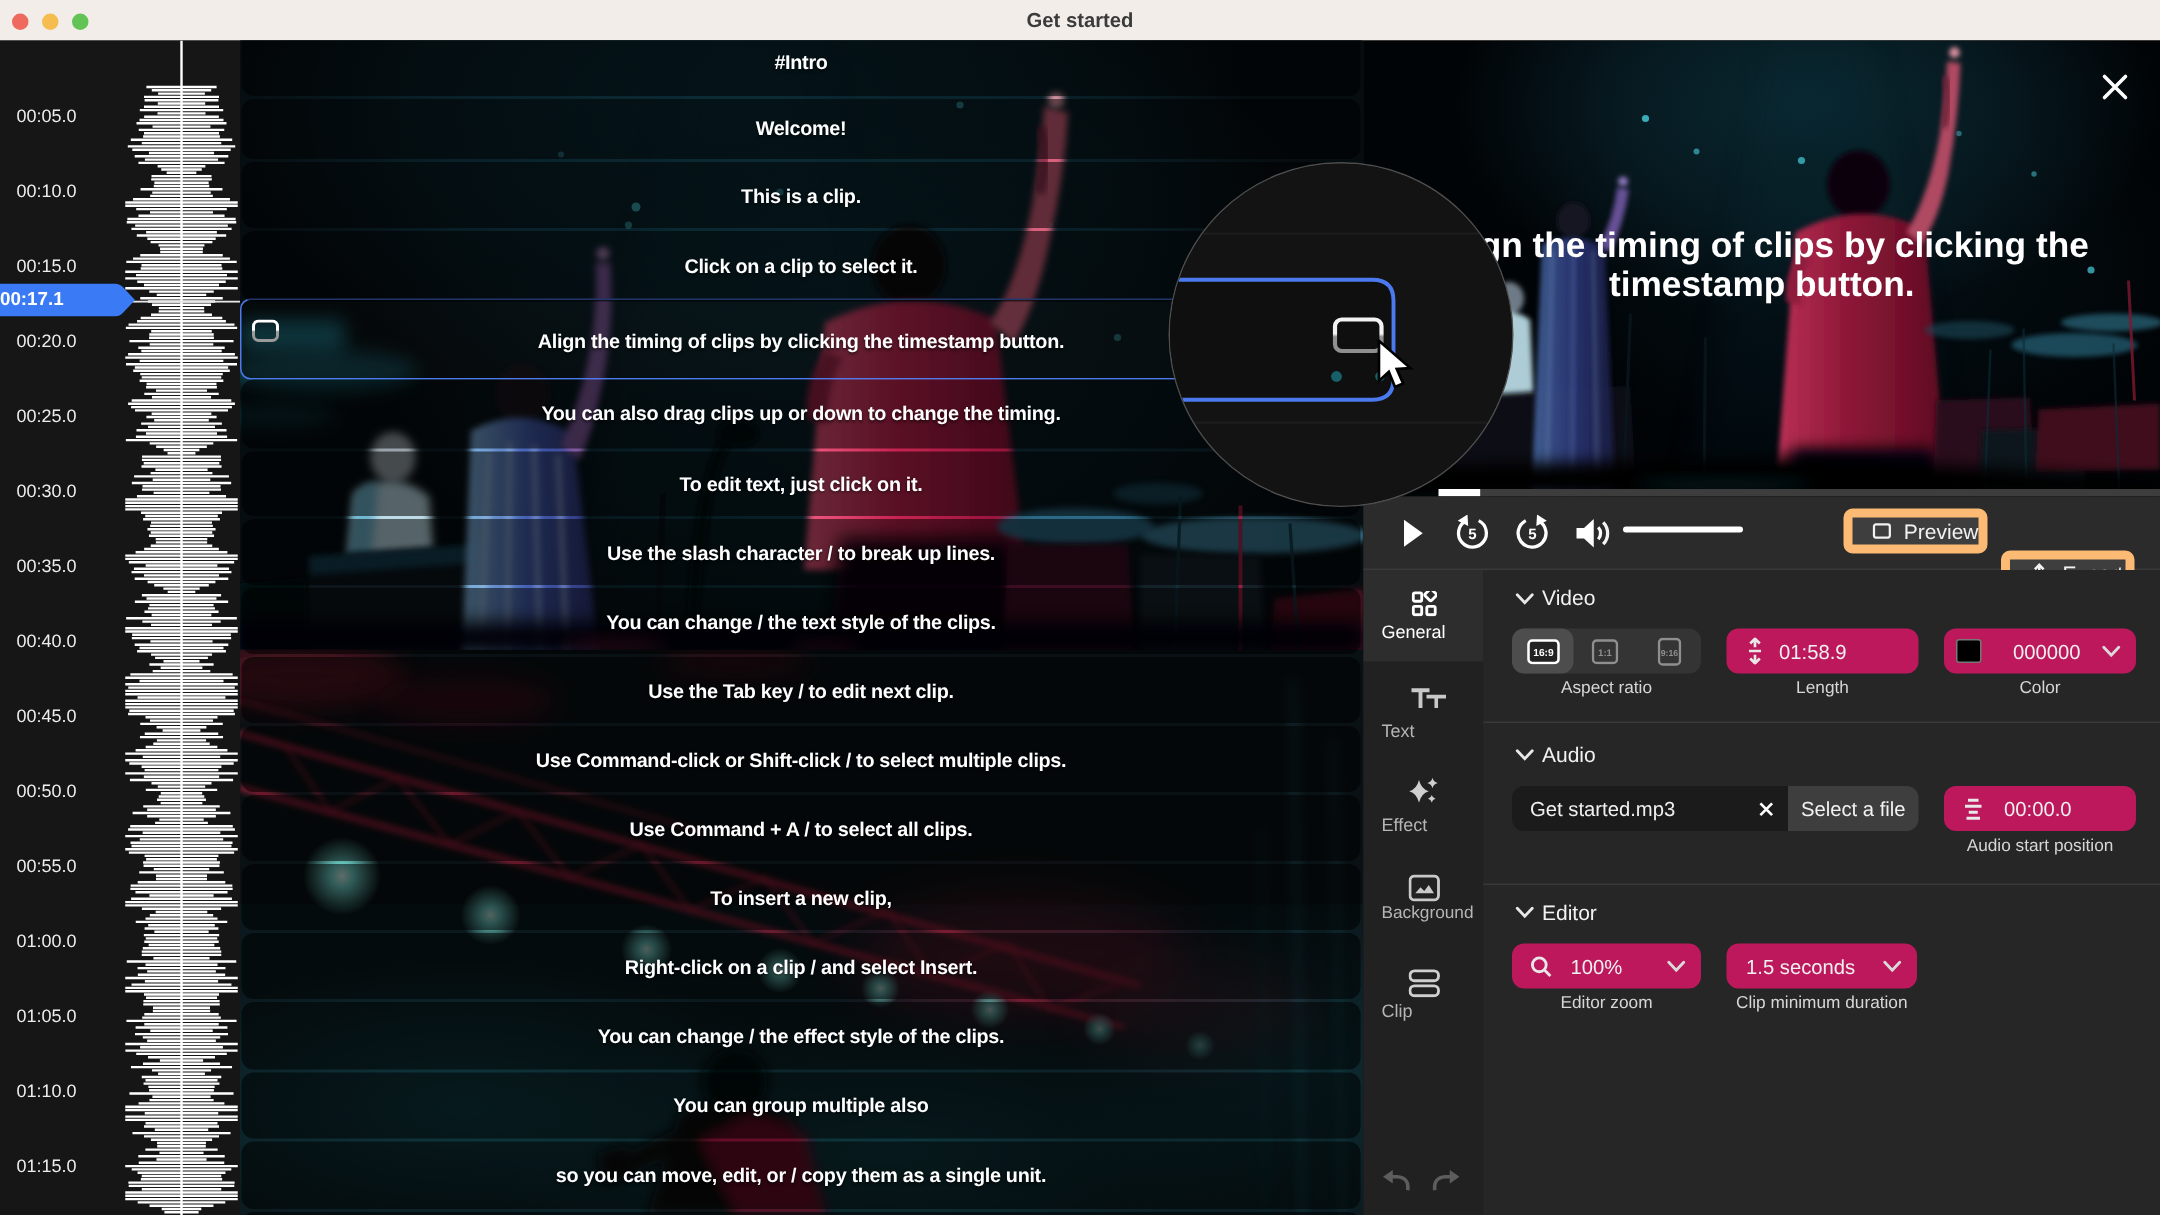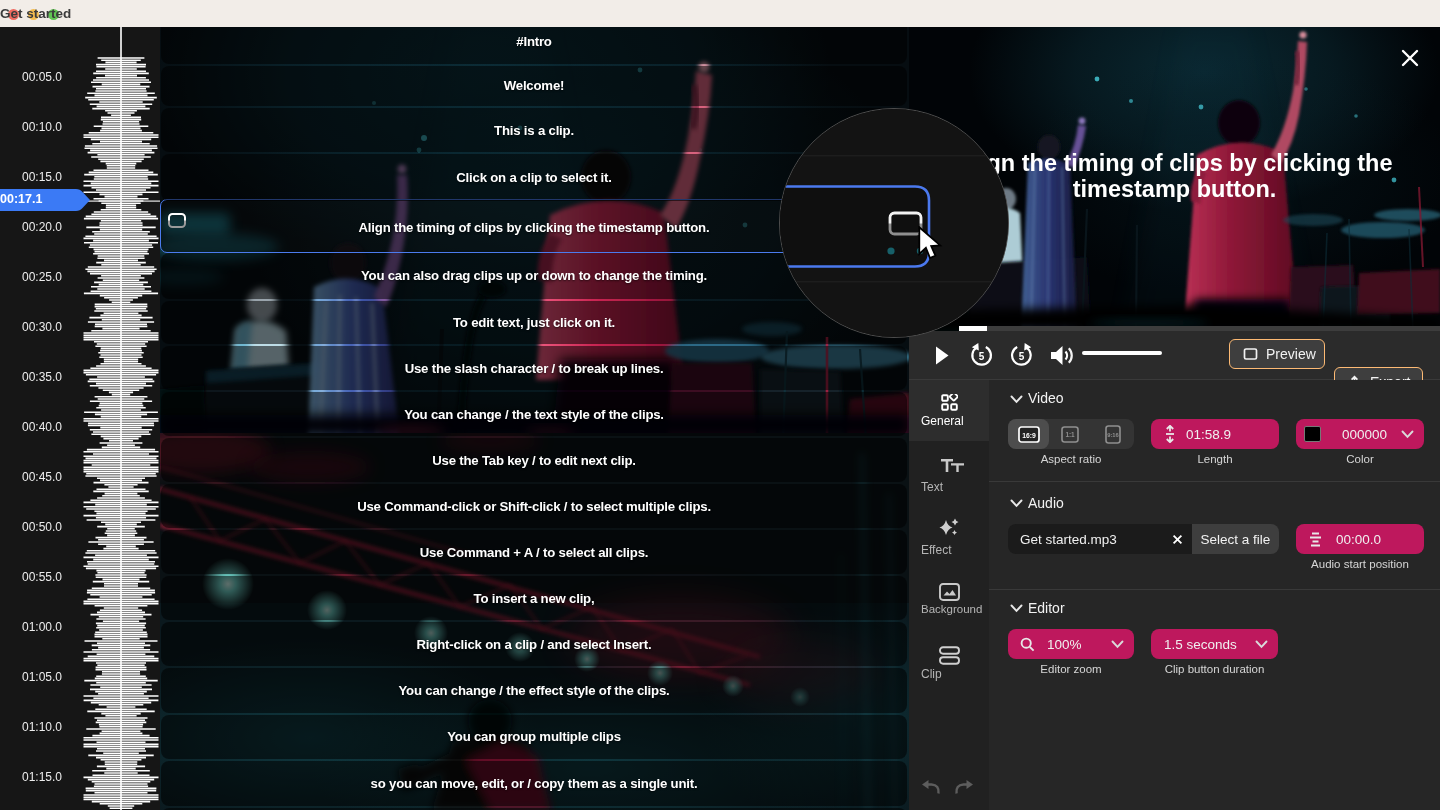--- a/index.html
+++ b/index.html
@@ -3,44 +3,44 @@
 <meta charset="utf-8">
 <style>
   * { margin:0; padding:0; box-sizing:border-box; }
   html,body { width:1440px; height:810px; overflow:hidden; background:#262626;
     font-family:"Liberation Sans", sans-serif; }
   .abs { position:absolute; }
   #stage { position:relative; width:1440px; height:810px; }
   
   #titlebar { position:absolute; left:0; top:0; width:1440px; height:27px; background:#f2ede8; }
   .tl { position:absolute; top:8.5px; width:11px; height:11px; border-radius:6px; }
-  #title { position:absolute; top:0; width:1440px; height:27px; line-height:28px; text-align:left;
+  #title { position:absolute; top:0; width:1440px; height:27px; line-height:28px; text-align:center;
     font-size:13.5px; font-weight:bold; color:#3b3b3b; }
   
   #timeline { position:absolute; left:0; top:27px; width:160px; height:783px; background:#161616; }
-  .ts { position:absolute; left:0; width:62px; text-align:right; font-size:12px; color:#ededed;
+  .ts { position:absolute; left:0; width:62px; text-align:center; font-size:12px; color:#ededed;
     font-weight:500; }
   #badgetext { position:absolute; left:0; top:189px; width:78px; height:21px; line-height:21px;
     text-align:left; font-size:12.5px; font-weight:bold; color:#fff; }
   
   #editor { position:absolute; left:160px; top:27px; width:749px; height:783px; background:#101010; overflow:hidden; }
   .row { position:absolute; left:1px; width:746px; height:44px; border-radius:8px;
     background:rgba(0,0,0,0.55); color:#fff; font-weight:bold; font-size:13.2px; z-index:20;
     display:flex; align-items:center; justify-content:center; letter-spacing:-0.2px;
     text-shadow:0 1px 2px rgba(0,0,0,0.6); }
   #selclip { position:absolute; left:160px; top:199px; width:768px; height:54px;
     border:1.5px solid #4b7bee; border-radius:7px; background:rgba(5,5,5,0.55); z-index:10; }
   
   #preview { position:absolute; left:909px; top:27px; width:531px; height:304px; background:#000; overflow:hidden; }
   #caption { position:absolute; left:909px; top:150px; width:531px; text-align:center; color:#fff;
     font-weight:bold; font-size:23.5px; line-height:26px; z-index:20; }
   
   #controls { position:absolute; left:909px; top:331px; width:531px; height:49px; background:#2b2b2b;
     border-bottom:1px solid #3a3a3a; }
-  .btn { position:absolute; top:8px; height:30px; background:#3e3e3e; border:1px solid #fdba74;
+  .btn { position:absolute; top:8px; height:30px; background:#3e3e3e; border:6px solid #fdba74;
     border-radius:6px; color:#f2f2f2; font-size:14px; display:flex; align-items:center; }
   #sidebar { position:absolute; left:909px; top:380px; width:80px; height:430px; background:#212121; }
   .sbitem { position:absolute; left:12px; width:80px; text-align:left; font-size:12px; color:#b5b5b5; }
   #panel { position:absolute; left:989px; top:380px; width:451px; height:430px; background:#262626; }
   .sechead { position:absolute; font-size:14px; color:#f2f2f2; }
   .inp { position:absolute; height:30px; background:#be185d; border-radius:8px; color:#f0f0f0;
     font-size:13.5px; display:flex; align-items:center; }
   .lbl { position:absolute; font-size:11.5px; color:#d6d6d6; text-align:center; }
   .sep { position:absolute; left:989px; width:451px; height:1px; background:#393939; }
   
@@ -225,21 +225,21 @@
     <div class="row" style="top:226.0px;height:45.5px">You can also drag clips up or down to change the timing.</div>
     <div class="row" style="top:273.5px;height:43.5px">To edit text, just click on it.</div>
     <div class="row" style="top:319.0px;height:44.0px">Use the slash character / to break up lines.</div>
     <div class="row" style="top:365.0px;height:44.0px">You can change / the text style of the clips.</div>
     <div class="row" style="top:411.0px;height:44.0px">Use the Tab key / to edit next clip.</div>
     <div class="row" style="top:457.0px;height:44.0px">Use Command-click or Shift-click / to select multiple clips.</div>
     <div class="row" style="top:503.0px;height:44.0px">Use Command + A / to select all clips.</div>
     <div class="row" style="top:549.0px;height:44.0px">To insert a new clip,</div>
     <div class="row" style="top:595.0px;height:44.0px">Right-click on a clip / and select Insert.</div>
     <div class="row" style="top:641.0px;height:44.5px">You can change / the effect style of the clips.</div>
-    <div class="row" style="top:687.5px;height:44.5px">You can group multiple clips</div>
+    <div class="row" style="top:687.5px;height:44.5px">You can group multiple also</div>
     <div class="row" style="top:734.0px;height:44.5px">so you can move, edit, or / copy them as a single unit.</div>
     <div class="row" style="top:780.5px;height:29px"></div>
   </div>
 
   <div id="timeline">
     <div class="ts" style="top:43px">00:05.0</div>
     <div class="ts" style="top:93px">00:10.0</div>
     <div class="ts" style="top:143px">00:15.0</div>
     <div class="ts" style="top:193px">00:20.0</div>
     <div class="ts" style="top:243px">00:25.0</div>
@@ -525,15 +525,15 @@
       <path d="M1.5,1.5 L6.5,6.8 L11.5,1.5" fill="none" stroke="#dadada" stroke-width="1.9" stroke-linecap="round"></path>
     </svg>
   </div>
   <div class="lbl" style="left:1008px;top:663px;width:126px">Editor zoom</div>
   <div class="inp" style="left:1151px;top:629px;width:127px">
     <span style="margin-left:13px">1.5 seconds</span>
     <svg style="margin-left:auto;margin-right:10px" width="13" height="9" viewBox="0 0 13 9">
       <path d="M1.5,1.5 L6.5,6.8 L11.5,1.5" fill="none" stroke="#dadada" stroke-width="1.9" stroke-linecap="round"></path>
     </svg>
   </div>
-  <div class="lbl" style="left:1134px;top:663px;width:161px">Clip button duration</div>
+  <div class="lbl" style="left:1134px;top:663px;width:161px">Clip minimum duration</div>
 
 </div>
 
 </body></html>

